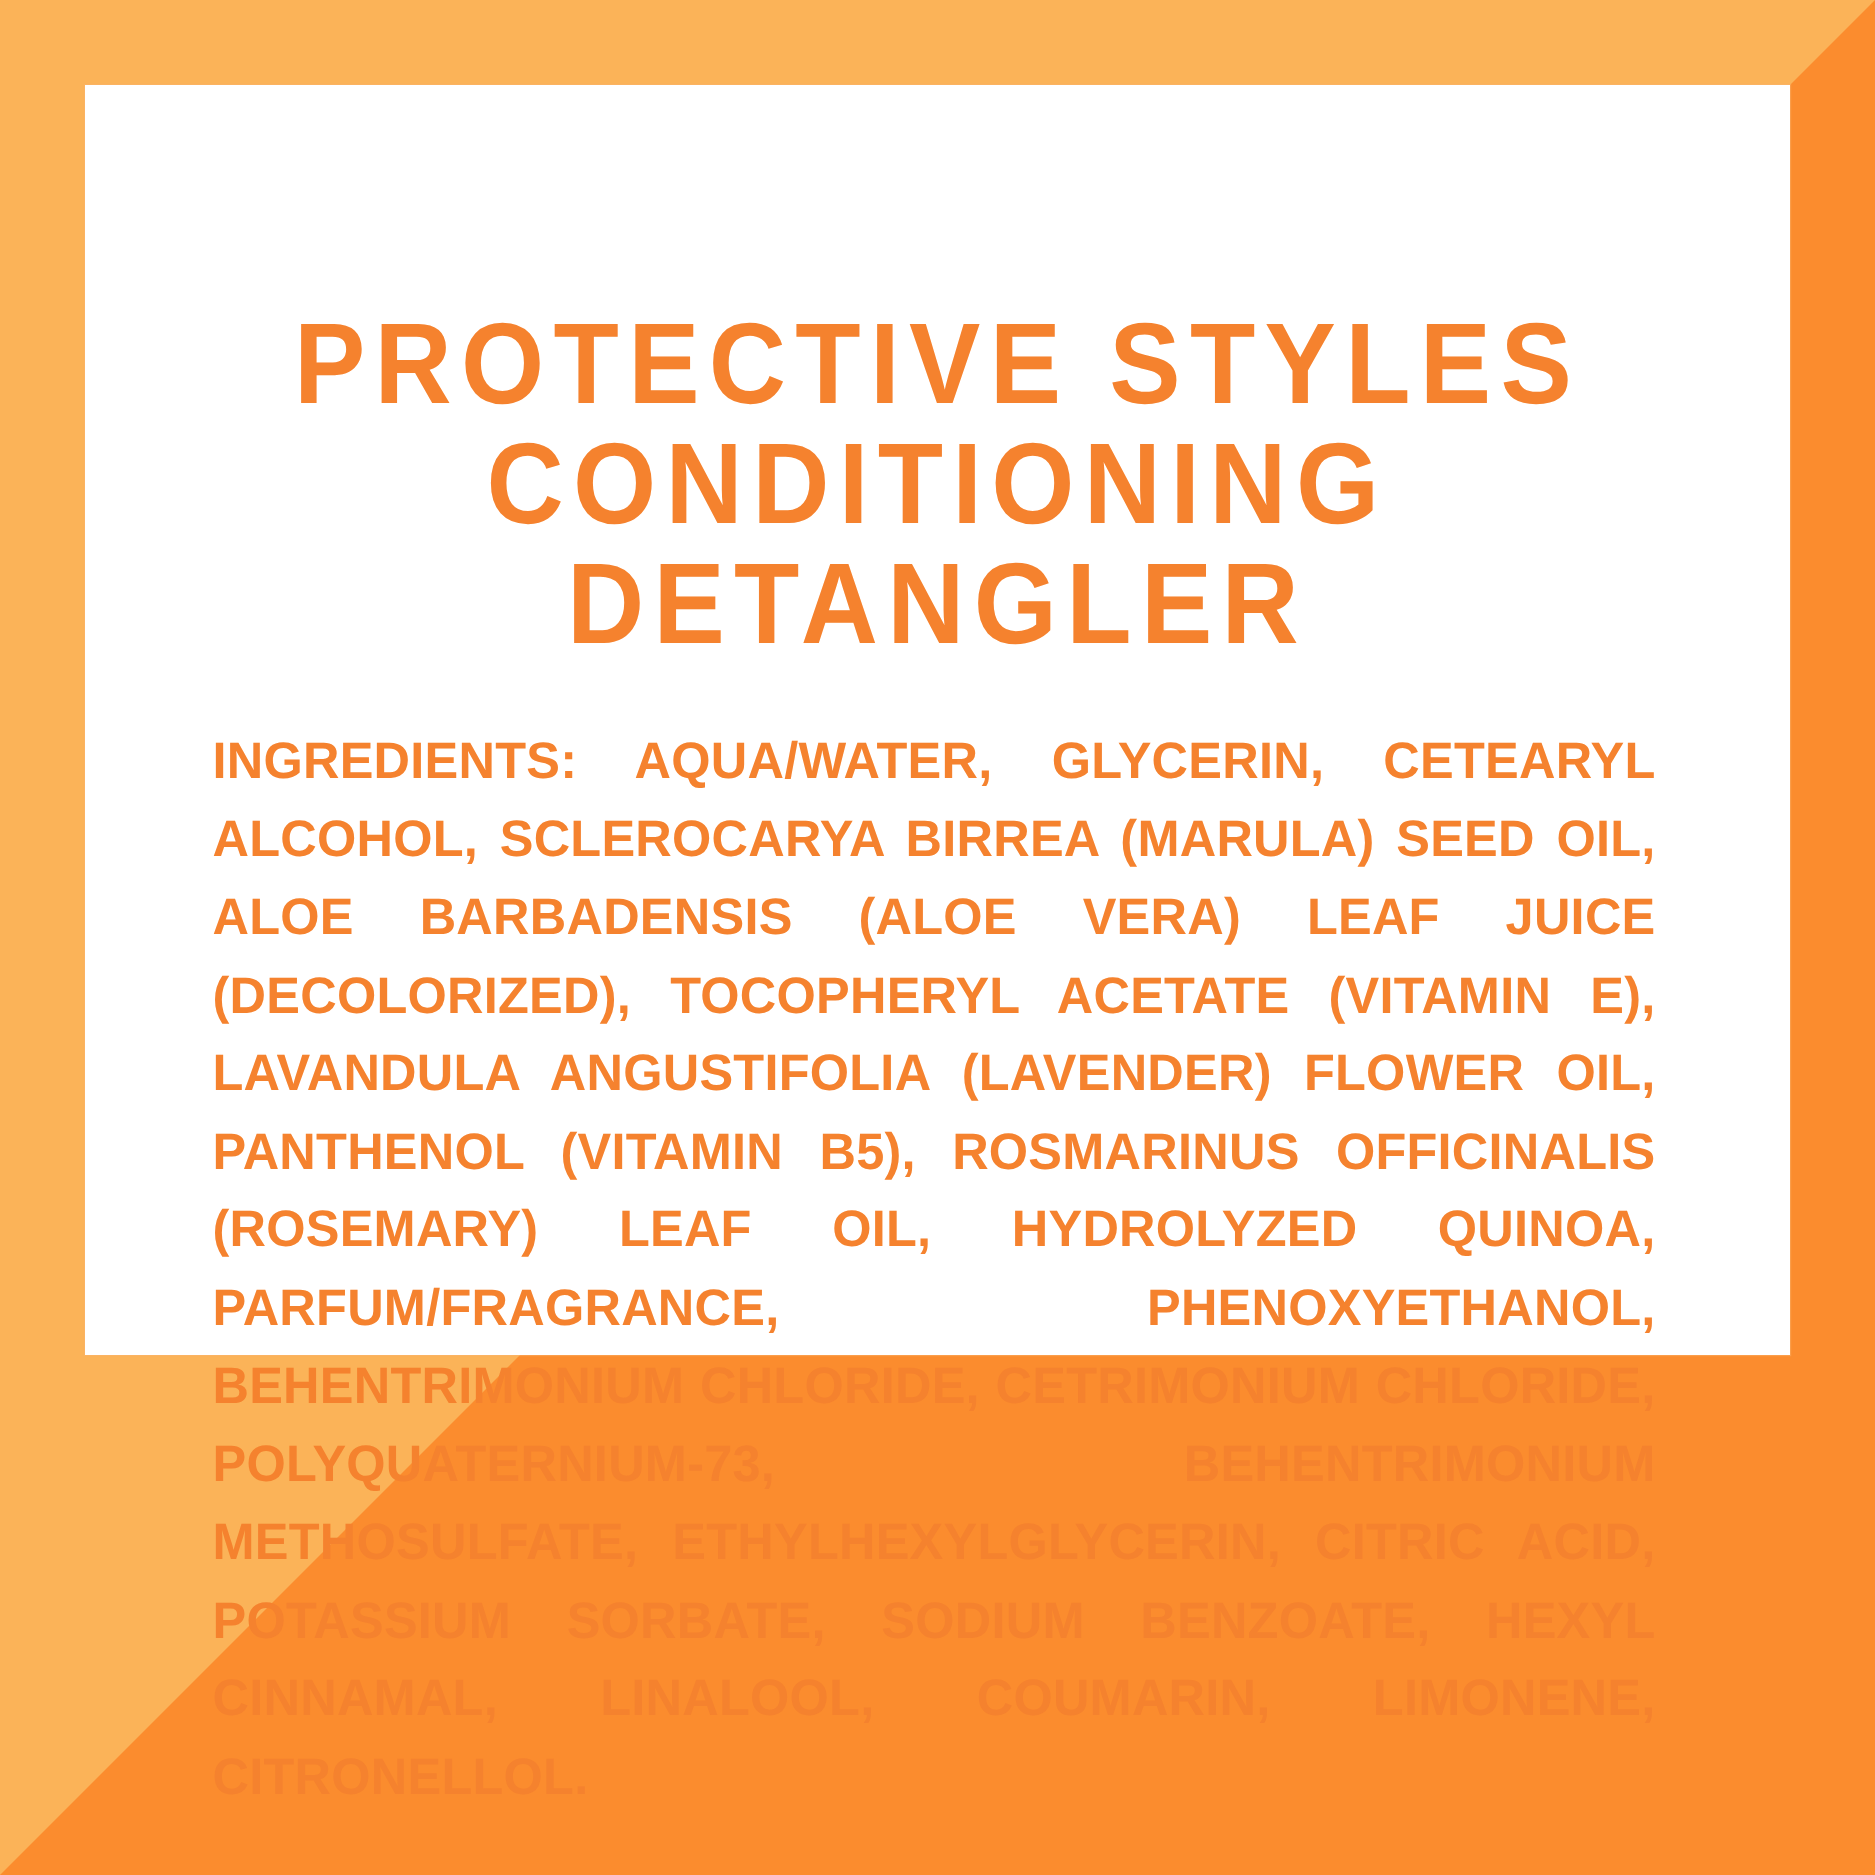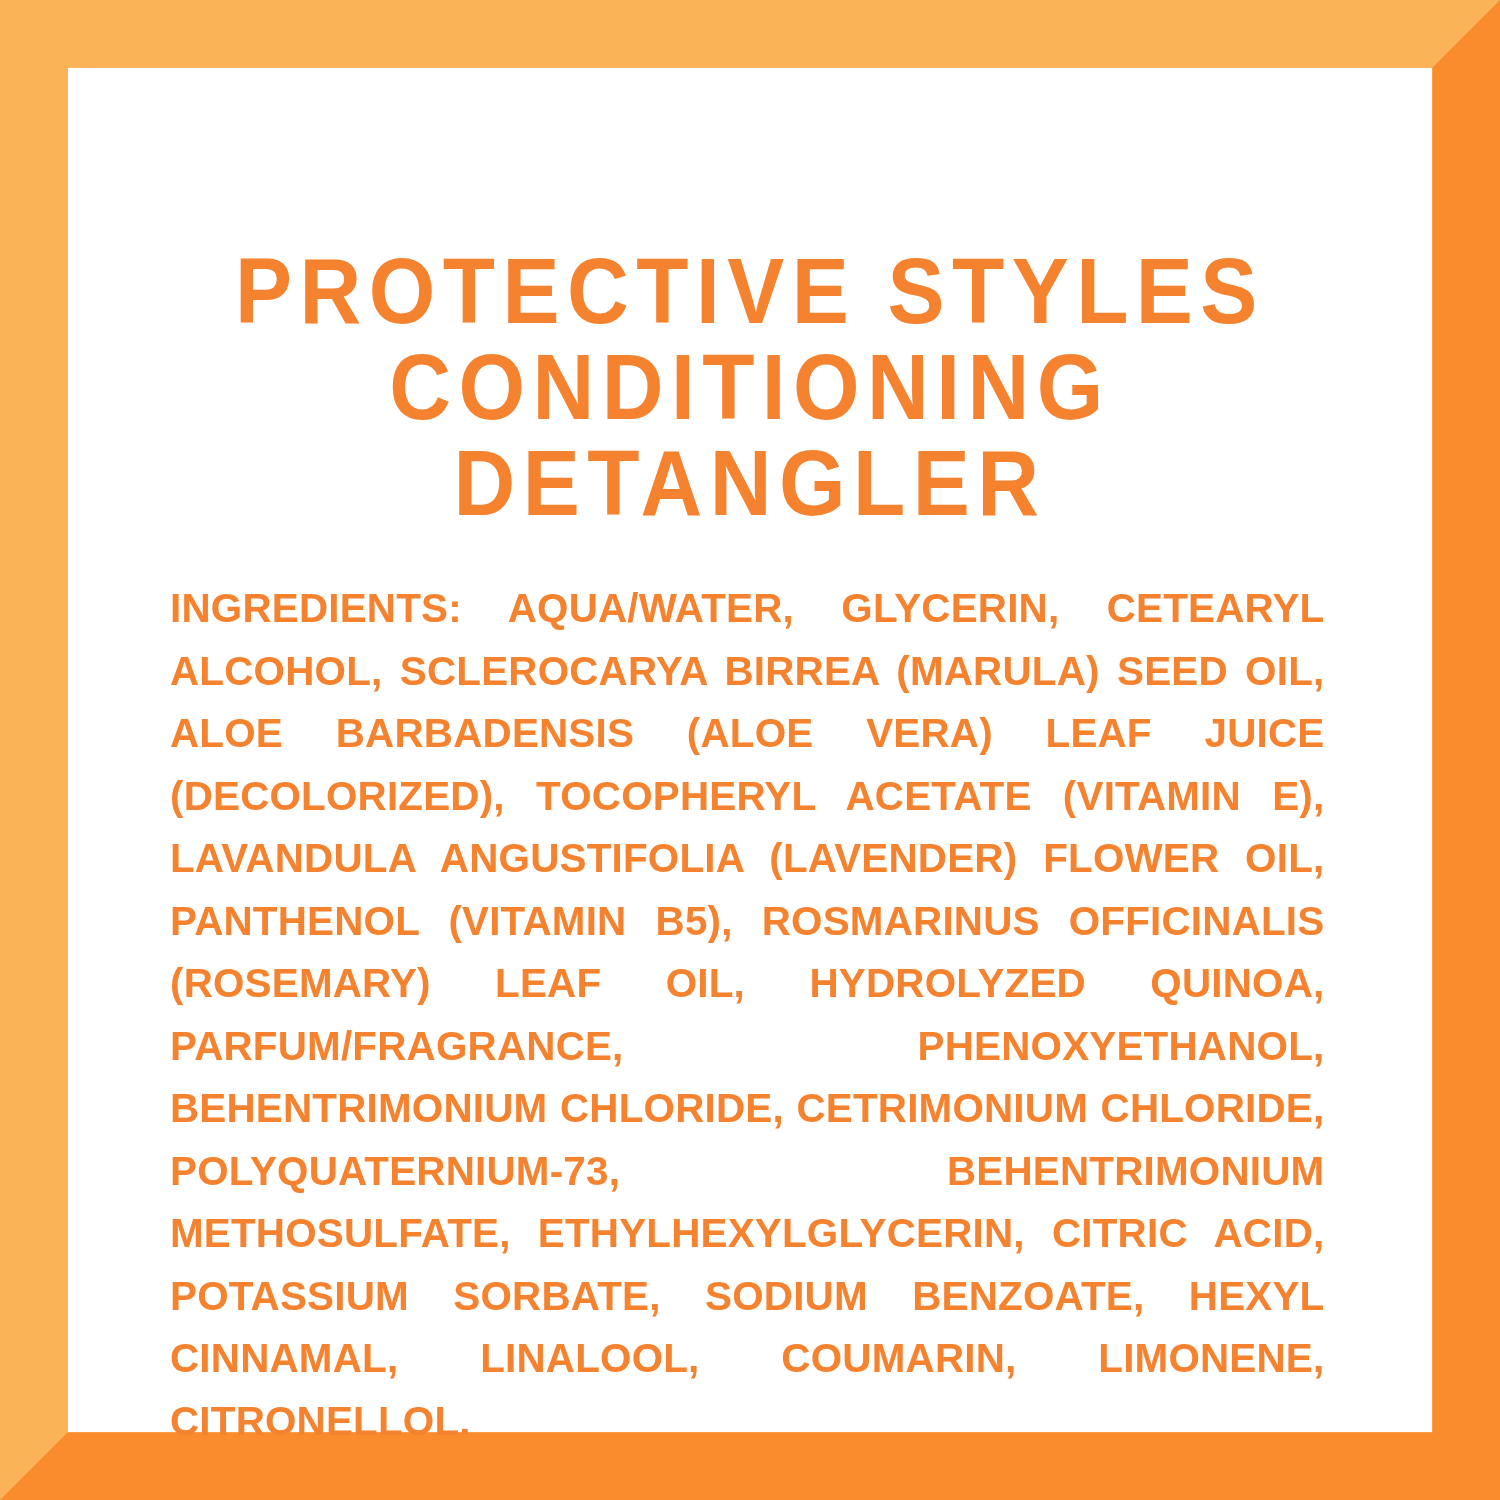--- a/index.html
+++ b/index.html
@@ -30,21 +30,21 @@
     
     clip-path: polygon(100% 0%, 100% 100%, 0% 100%, 0% 100%, 100% 0%);
   }
 
   
   #card {
     position: absolute;
     left: 68px;
     top: 68px;
     width: 1364px;
-    height: 1364px;
+    height: 1016px;
     background: #FFFFFF;
     box-shadow: 0 0 0 1px rgba(250,180,110,0.45);
   }
 
   
   #title-block {
     position: absolute;
     left: 0;
     top: 175px;
     width: 1364px;

